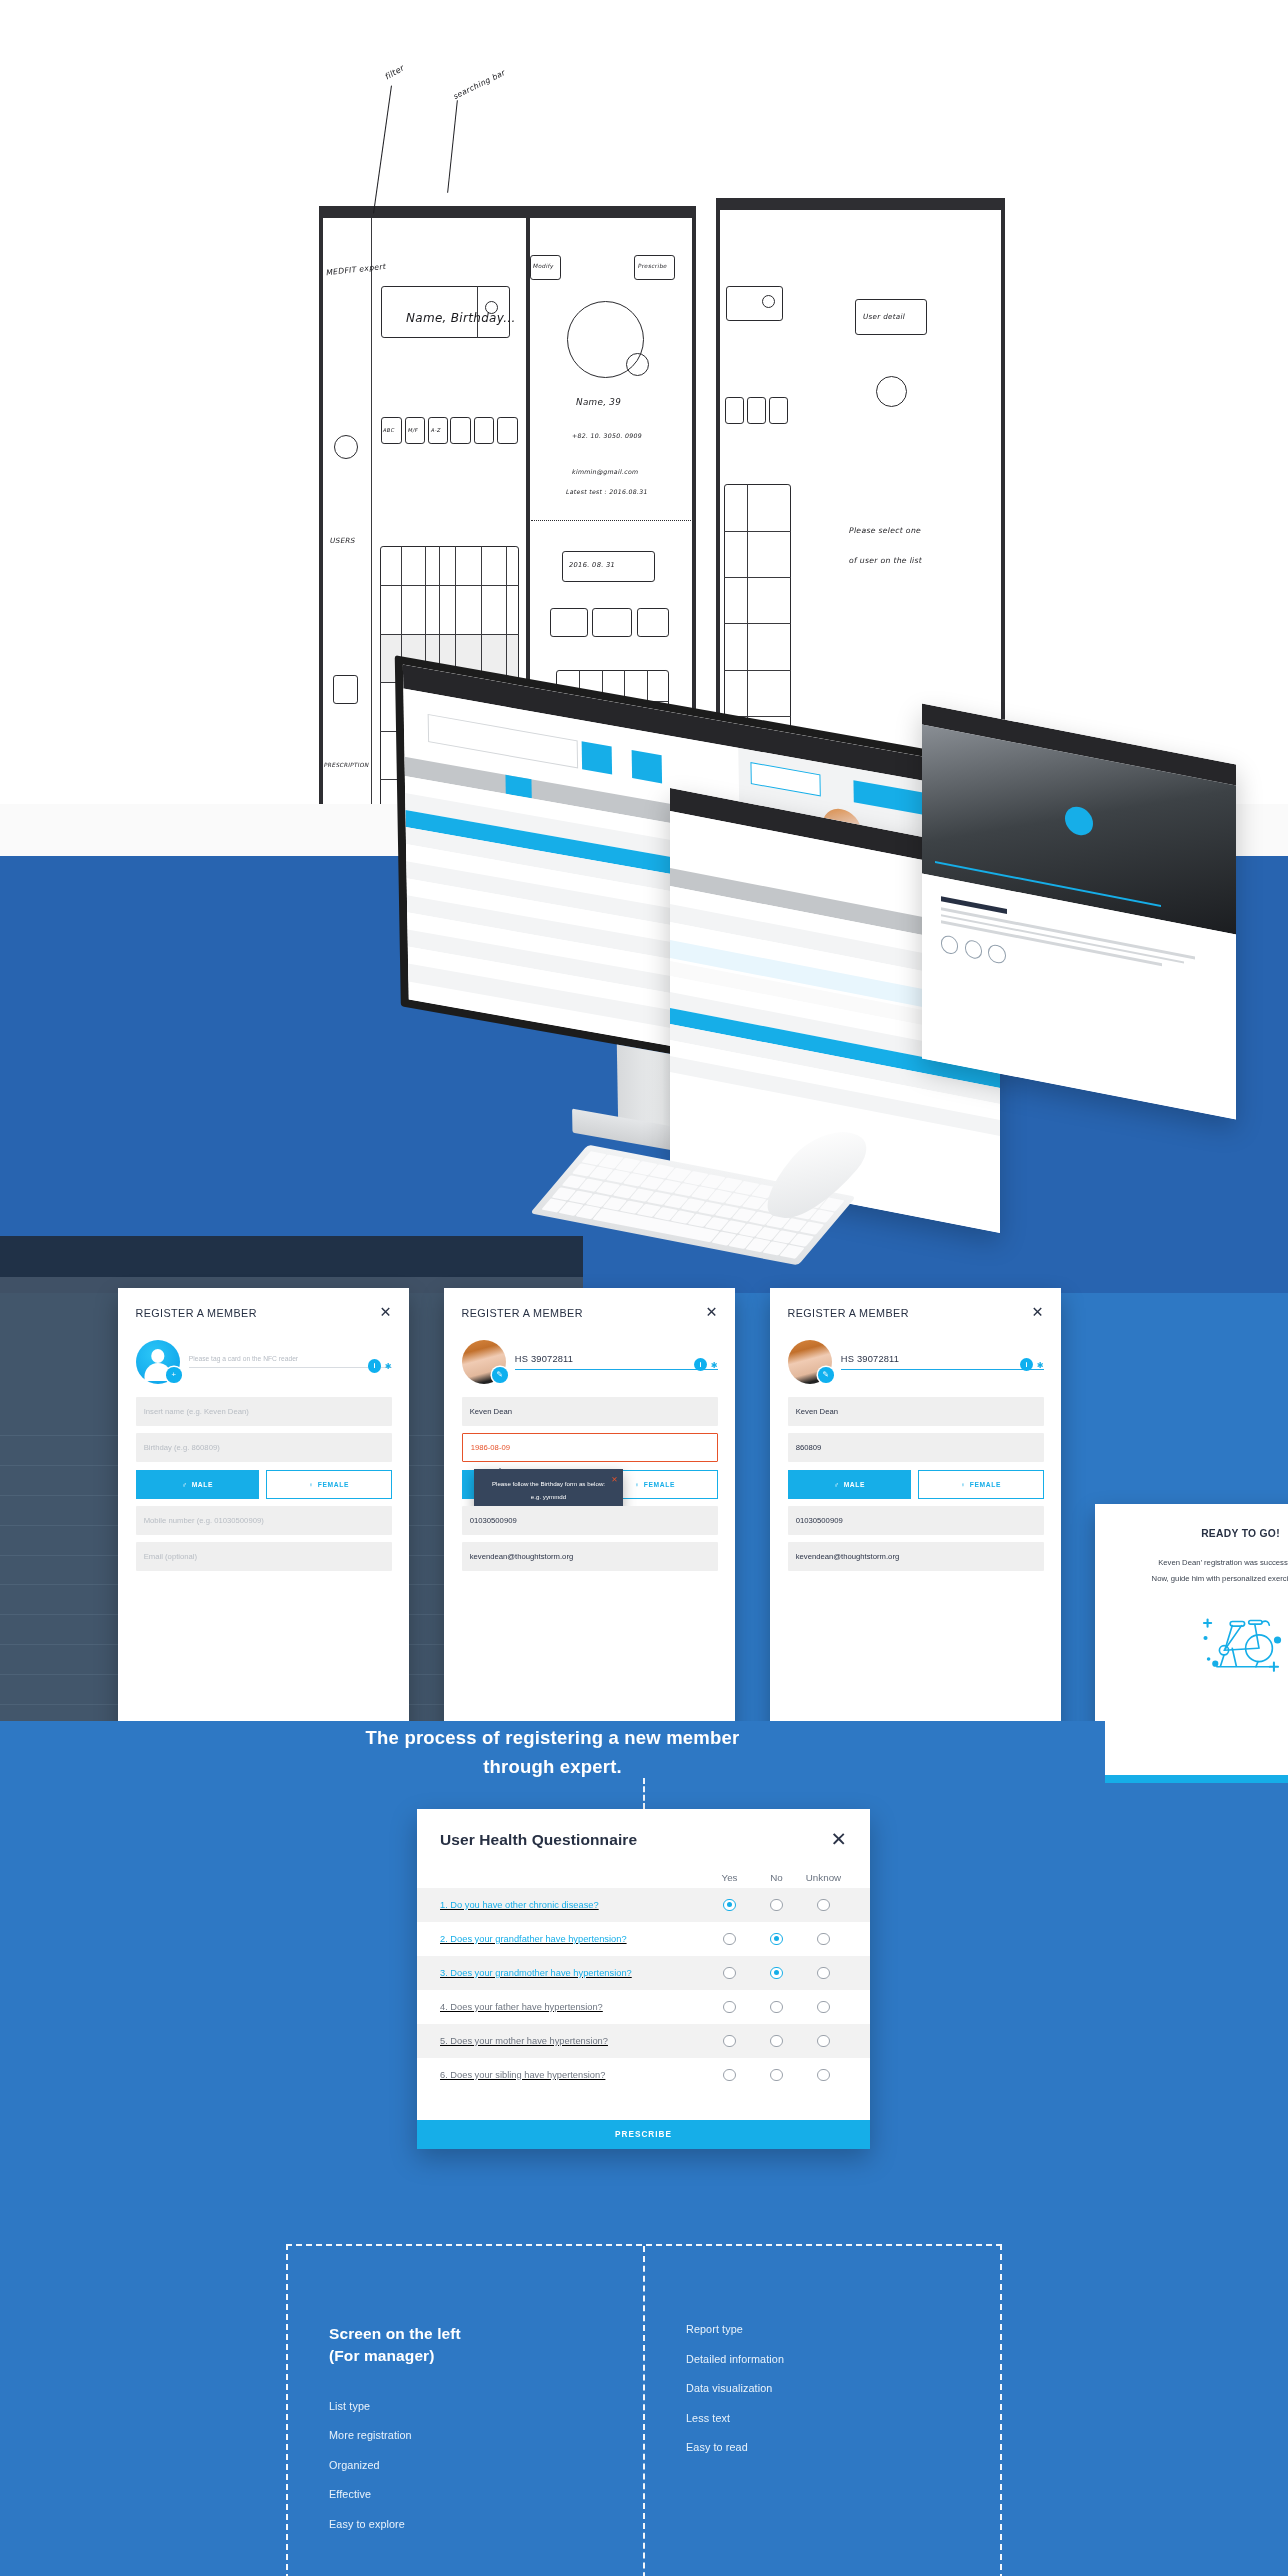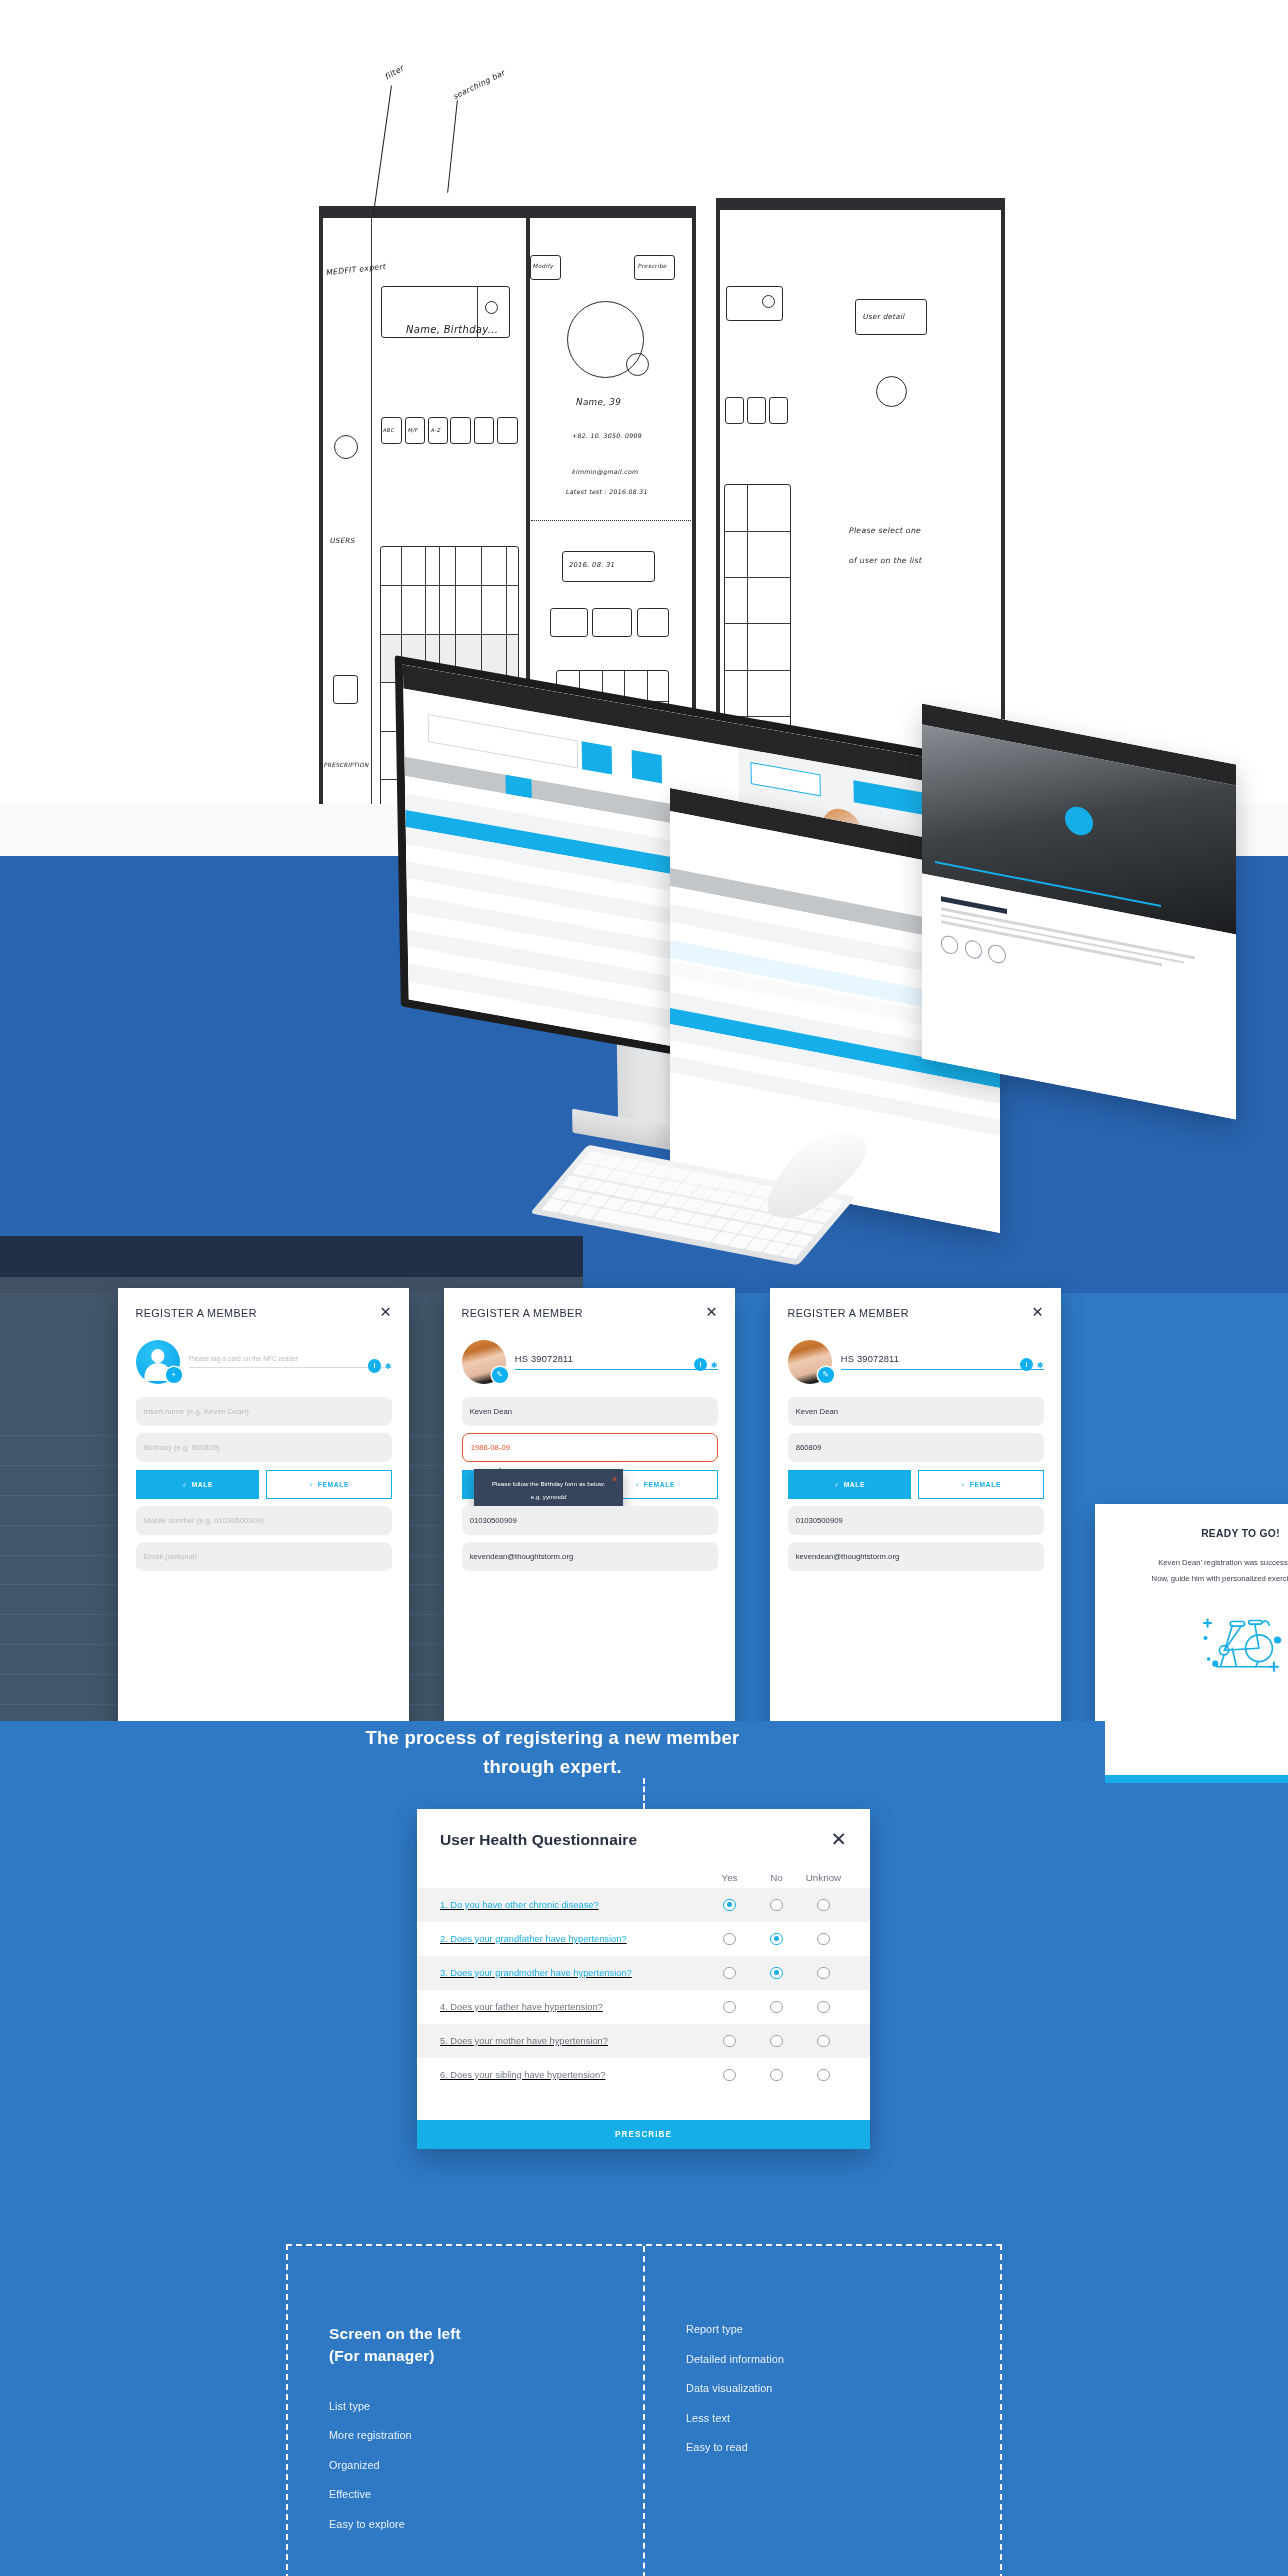--- a/index.html
+++ b/index.html
@@ -70,21 +70,21 @@
     background:#0fb0ef;color:#fff;font-size:7.7px;display:flex;align-items:center;justify-content:center;
     box-shadow:0 0 0 1.5px #fff;}
   .rc-nfc{flex:1;position:relative;}
   .rc-nfc .val{font-size:9.3px;color:#2b3347;padding-bottom:5.2px;border-bottom:1px solid #1aa9e8;
     letter-spacing:0.2px;}
   .rc-nfc .ph-txt{font-size:6.7px;color:#b6bcc4;padding-bottom:5.2px;border-bottom:1px solid #d8dce1;}
   .rc-info{position:absolute;right:10.3px;top:4.1px;width:13.4px;height:13.4px;border-radius:50%;
     background:#0fb0ef;color:#fff;font-size:7.2px;font-weight:bold;display:flex;
     align-items:center;justify-content:center;}
   .rc-star{position:absolute;right:0;top:6.2px;color:#16AEE8;font-size:8.2px;}
-  .rc-field{position:relative;margin-top:7.2px;height:29px;background:#efefef;border-radius:7px;
+  .rc-field{position:relative;margin-top:7.2px;height:29px;background:#efefef;border-radius:1px;
     display:flex;align-items:center;padding:0 8.2px;font-size:7.7px;color:#2b3347;}
   .rc-field.ph{color:#b8bdc4;}
   .rc-field.err{background:#fff;border:1px solid #e6522a;color:#e6522a;}
   .rc-sexrow{display:flex;gap:6.2px;margin-top:7.2px;}
   .rc-sex{flex:1;height:29px;display:flex;align-items:center;justify-content:center;gap:4.1px;
     font-size:6.7px;font-weight:bold;letter-spacing:0.6px;}
   .rc-sex.on{background:#16AEE8;color:#fff;}
   .rc-sex.off{background:#fff;border:1px solid #16AEE8;color:#16AEE8;}
   .rc-foot{height:38px;display:flex;align-items:center;justify-content:center;
     font-size:6.7px;letter-spacing:1px;color:#fff;font-weight:bold;}
@@ -150,21 +150,21 @@
 
   <div class="sec-sketch">
     <div class="sketch-canvas">
 
       <div class="sk-frame" style="left:319px;top:206px;width:211px;height:876px;"></div>
       <div class="sk-bar" style="left:319px;top:206px;width:211px;height:12.4px;"></div>
       <div class="sk-col" style="left:371px;top:218px;height:863px;"></div>
       <div class="sk-box" style="left:381px;top:286px;width:129px;height:52px;"></div>
       <div class="sk-col" style="left:477px;top:286px;height:52px;"></div>
       <div class="sk-circ" style="left:485px;top:301px;width:13.4px;height:13.4px;"></div>
-      <div class="sk-hand" style="left:387px;top:324px;font-size:10px;padding-left:19px;">Name, Birthday...</div>
+      <div class="sk-hand" style="left:387px;top:311px;font-size:12px;padding-left:19px;">Name, Birthday...</div>
       <div class="sk-hand" style="left:326px;top:265px;font-size:7.7px;transform:rotate(-6deg);">MEDFIT expert</div>
       <div class="sk-hand" style="left:330px;top:536px;font-size:7.2px;">USERS</div>
       <div class="sk-hand" style="left:324px;top:762px;font-size:5.7px;">PRESCRIPTION</div>
 
       <div class="sk-circ" style="left:334px;top:435px;width:24px;height:24px;"></div>
       <div class="sk-box" style="left:333px;top:675px;width:25px;height:29px;"></div>
 
       <div class="sk-box" style="left:381px;top:417px;width:20.6px;height:27px;"></div>
       <div class="sk-box" style="left:405px;top:417px;width:19.6px;height:27px;"></div>
       <div class="sk-box" style="left:428px;top:417px;width:19.6px;height:27px;"></div>

